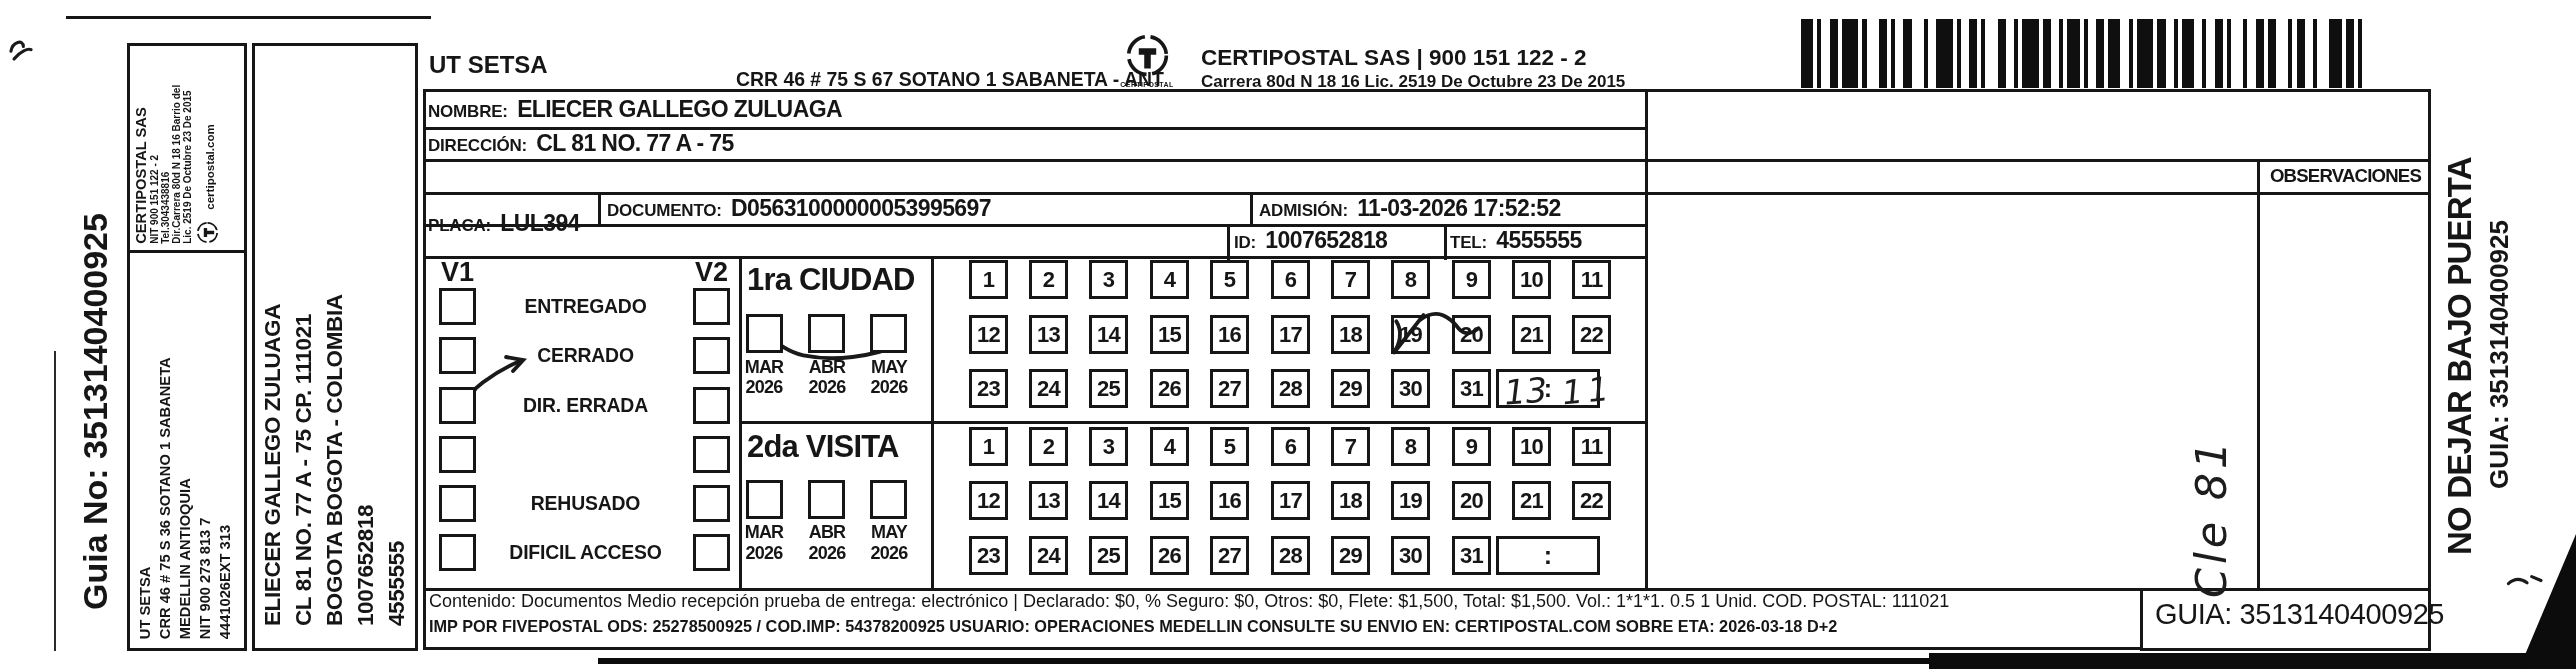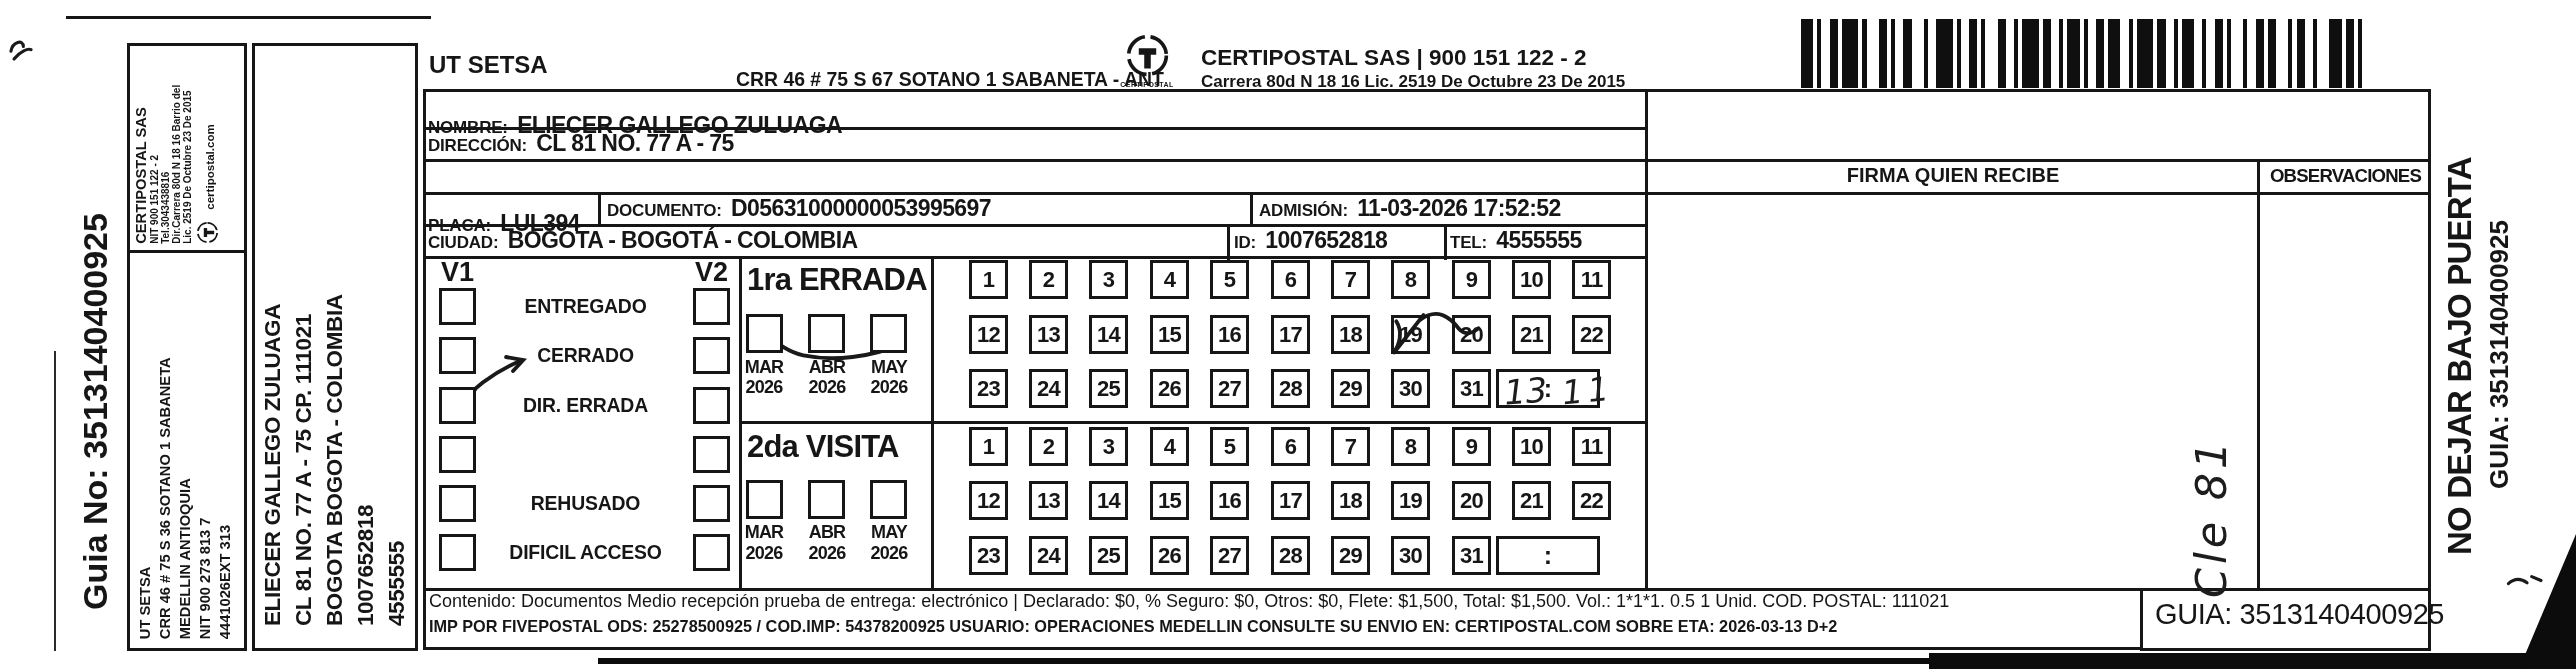--- a/index.html
+++ b/index.html
@@ -110,75 +110,70 @@
   <div class="hl" style="left:423px;top:588px;width:2008px;height:3.1px"></div>
   <div class="vl" style="left:1645px;top:89px;width:3.1px;height:501px"></div>
   <div class="vl" style="left:2257px;top:159px;width:3.1px;height:432px"></div>
   <div class="vl" style="left:598px;top:192px;width:3.1px;height:35px"></div>
   <div class="vl" style="left:1250px;top:192px;width:3.1px;height:35px"></div>
   <div class="vl" style="left:1227px;top:224px;width:3.1px;height:36px"></div>
   <div class="vl" style="left:1444px;top:224px;width:3.1px;height:36px"></div>
   <div class="vl" style="left:739px;top:256px;width:3.1px;height:335px"></div>
   <div class="vl" style="left:931px;top:256px;width:3.1px;height:335px"></div>
 
-  <div class="frow" style="left:428px;top:112px">
+  <div class="frow" style="left:428px;top:96px">
     <span class="flabel">NOMBRE:</span>
     <span class="fval">ELIECER GALLEGO ZULUAGA</span>
     </div>
   <div class="frow" style="left:428px;top:130px">
     <span class="flabel">DIRECCIÓN:</span>
     <span class="fval">CL 81 NO. 77 A - 75</span>
     </div>
   <div class="frow" style="left:428px;top:210px">
     <span class="flabel">PLACA:</span>
     <span class="fval">LUL394</span>
     </div>
   <div class="frow" style="left:607px;top:195px">
     <span class="flabel">DOCUMENTO:</span>
     <span class="fval">D05631000000053995697</span>
     </div>
   <div class="frow" style="left:1259px;top:195px">
     <span class="flabel">ADMISIÓN:</span>
     <span class="fval">11-03-2026 17:52:52</span>
     </div>
-  <div class="frow" style="left:428px;top:227px">
-    <span class="flabel">CIUDAD:</span>
-    <span class="fval">BOGOTA - BOGOTÁ - COLOMBIA</span>
-    </div>
   <div class="frow" style="left:1234px;top:227px">
     <span class="flabel">ID:</span>
     <span class="fval">1007652818</span>
     </div>
   <div class="frow" style="left:1450px;top:227px">
     <span class="flabel">TEL:</span>
     <span class="fval">4555555</span>
     </div>
 
-  <div class="abs center" style="left:1649px;top:159px;width:608px;height:33px;font-weight:700;font-size:20px">FIRMA QUIEN RECIBE</div>
   <div class="abs center" style="left:2260px;top:159px;width:171px;height:33px;font-weight:700;font-size:18.6px;letter-spacing:-0.8px">OBSERVACIONES</div>
 
   <div class="abs center" style="left:439px;top:258px;width:37px;height:28px;font-weight:700;font-size:27px">V1</div>
   <div class="abs center" style="left:693px;top:258px;width:37px;height:28px;font-weight:700;font-size:27px">V2</div>
   <div id="status-rows"></div>
 
-  <div class="vtitle" style="left:747px;top:262px">1ra ERRADA</div>
+  <div class="vtitle" style="left:747px;top:262px">1ra CIUDAD</div>
   <div class="vtitle" style="left:747px;top:429px">2da VISITA</div>
 
   <div class="timebox" style="left:1496px;top:369px">
     <span>:</span>
     </div>
   <div class="timebox" style="left:1496px;top:536px">
     <span>:</span>
     </div>
 
   <span class="hand abs" id="hand-time-h" style="left:1504px;top:371px;font-size:34px;transform:rotate(-4deg)">13</span>
   <span class="hand abs" id="hand-time-m" style="left:1562px;top:371px;font-size:33px;transform:rotate(-6deg);letter-spacing:4.7px">11</span>
 
   <div class="abs" style="left:429px;top:591px;font-size:18px;font-weight:500;white-space:nowrap">Contenido: Documentos Medio recepción prueba de entrega: electrónico | Declarado: $0, % Seguro: $0, Otros: $0, Flete: $1,500, Total: $1,500. Vol.: 1*1*1. 0.5  1 Unid. COD. POSTAL: 111021</div>
-  <div class="abs" style="left:429px;top:617px;font-size:16.3px;font-weight:700;white-space:nowrap">IMP POR FIVEPOSTAL ODS: 25278500925 / COD.IMP: 54378200925 USUARIO: OPERACIONES MEDELLIN CONSULTE SU ENVIO EN: CERTIPOSTAL.COM SOBRE ETA: 2026-03-13 D+2</div>
+  <div class="abs" style="left:429px;top:617px;font-size:16.3px;font-weight:700;white-space:nowrap">IMP POR FIVEPOSTAL ODS: 25278500925 / COD.IMP: 54378200925 USUARIO: OPERACIONES MEDELLIN CONSULTE SU ENVIO EN: CERTIPOSTAL.COM SOBRE ETA: 2026-03-18 D+2</div>
 
   <div class="box" style="left:2140px;top:588px;width:291px;height:63px"></div>
   <div class="abs" style="left:2155px;top:598px;font-size:29px;font-weight:400;letter-spacing:-0.4px">GUIA: 3513140400925</div>
 
   <div class="vwrap" style="left:2439px;top:116px;width:42px;height:439px">
     <div class="rot stub-line" style="width:439px;height:42px;font-size:33px;line-height:42px;letter-spacing:-0.8px">NO DEJAR BAJO PUERTA</div>
   </div>
   <div class="vwrap" style="left:2482px;top:163px;width:34px;height:326px">
     <div class="rot" style="width:326px;height:34px;font-size:26px;font-weight:600;line-height:34px;white-space:nowrap">GUIA: 3513140400925</div>
   </div>

